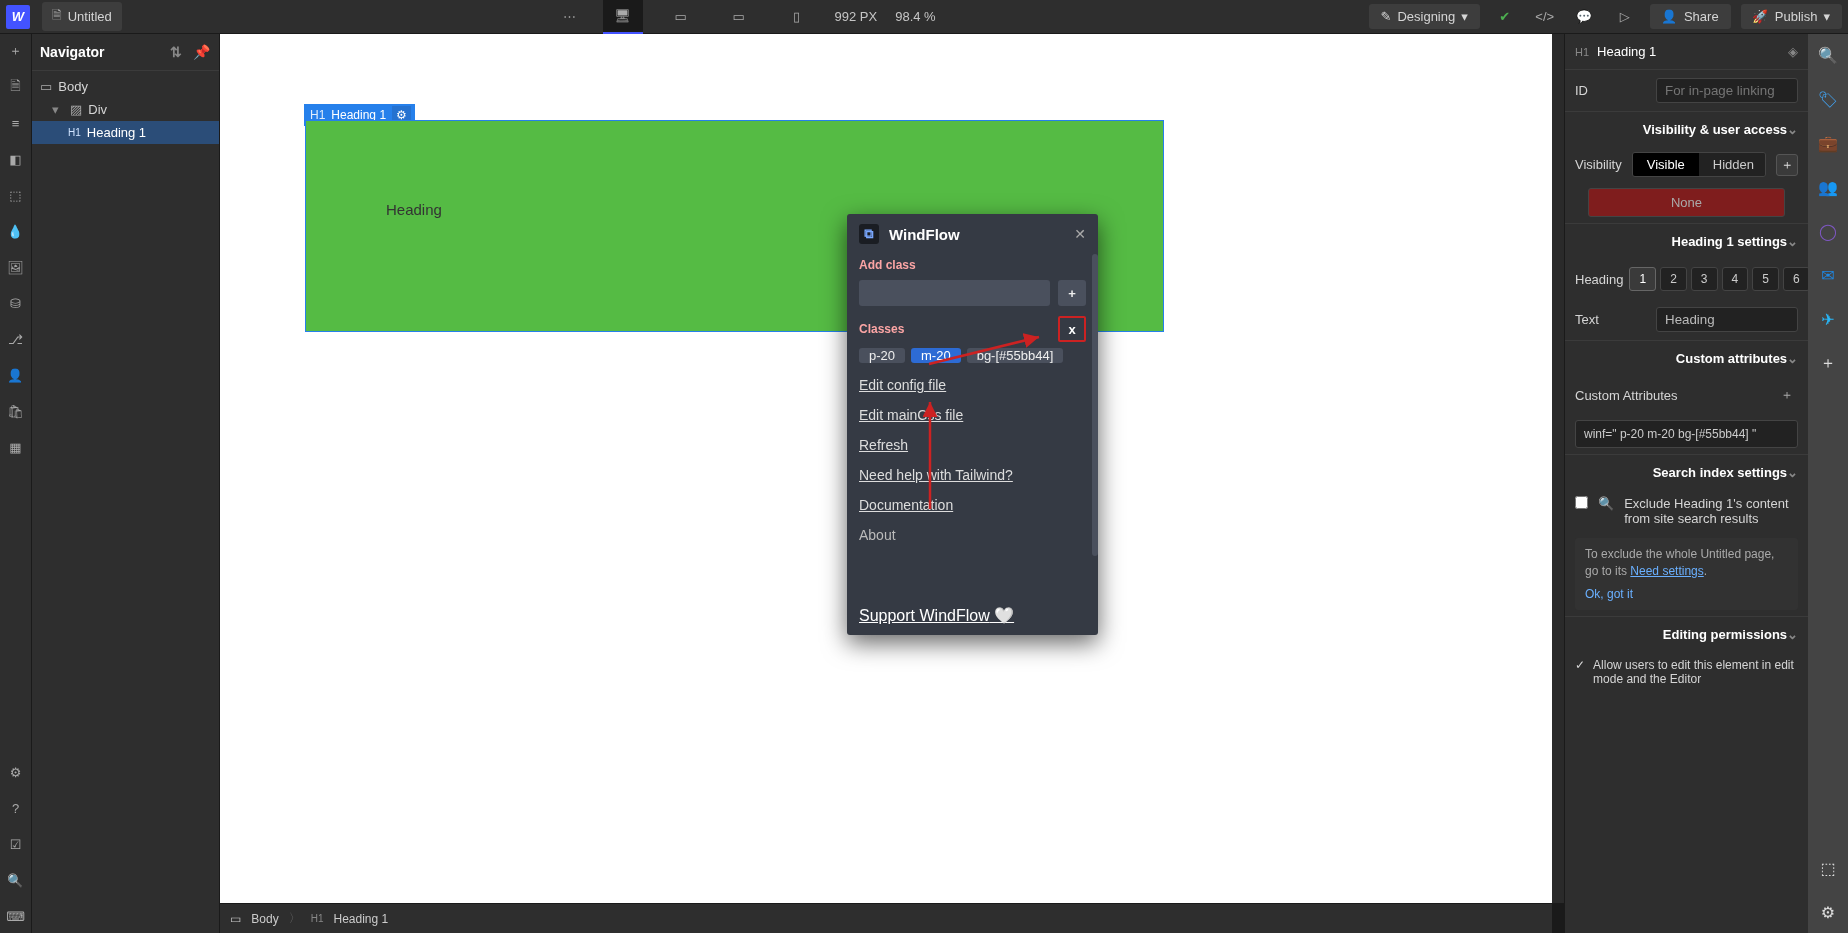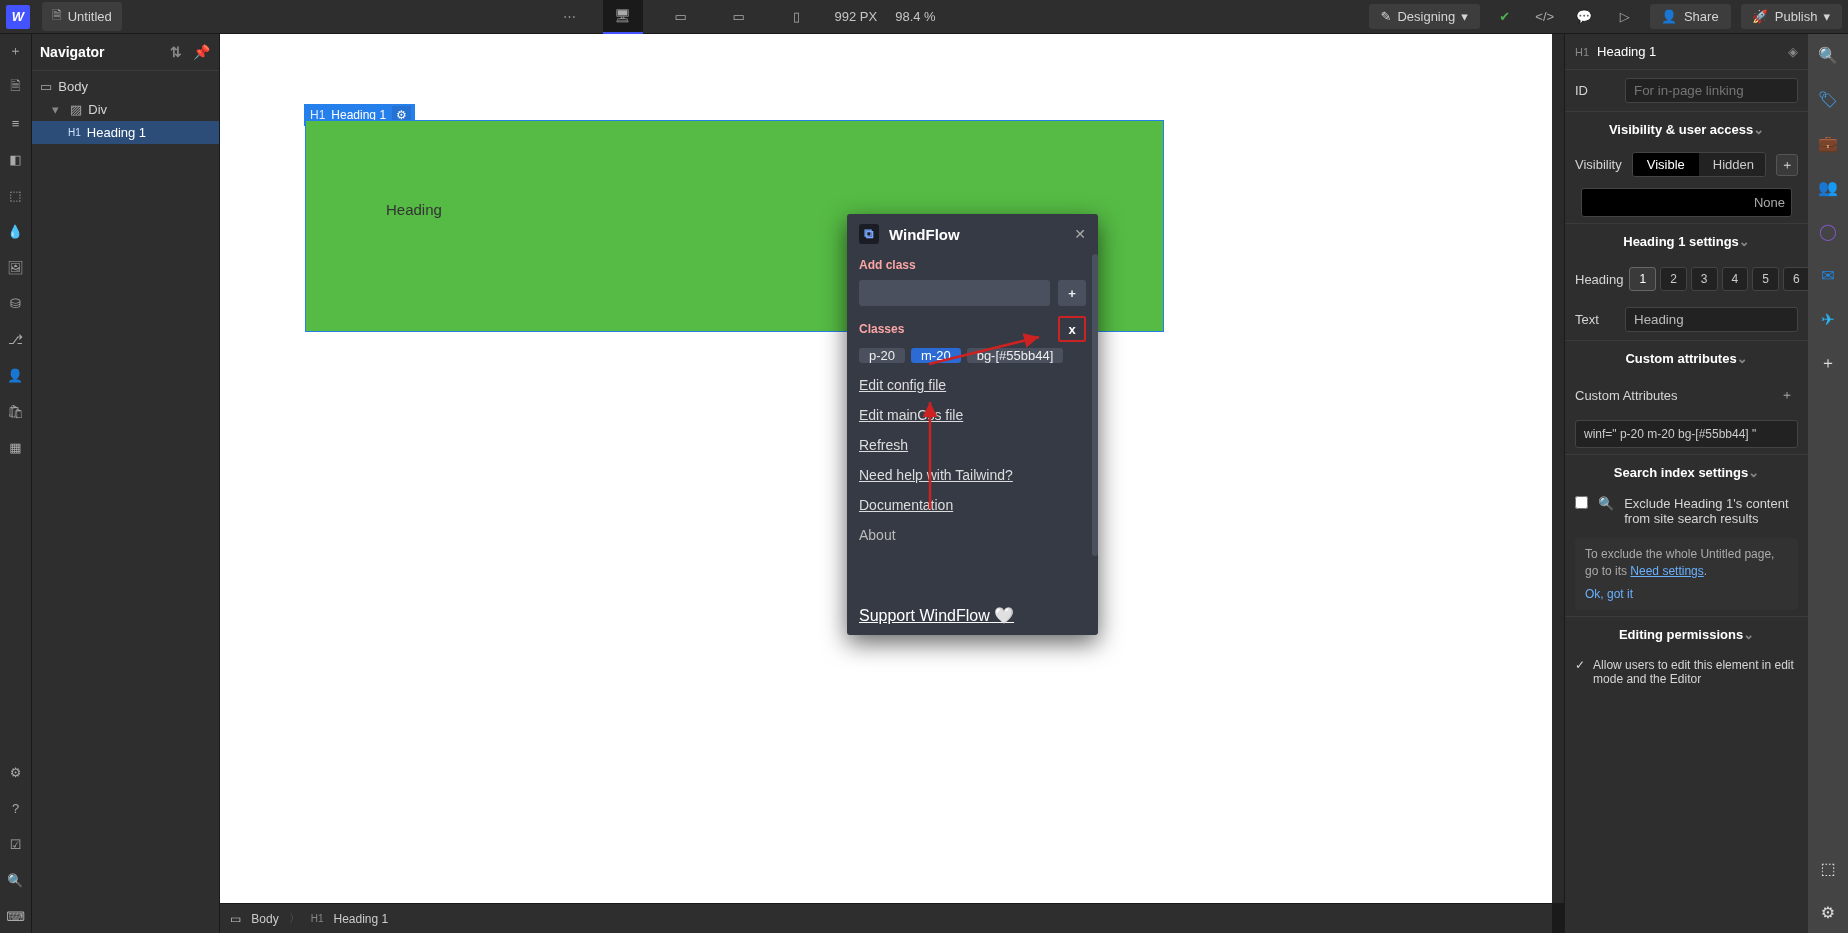--- a/index.html
+++ b/index.html
@@ -86,29 +86,29 @@
     color:#d5d5d5;
     font-size:13px;
   }
   .rp-head{padding:10px 10px;border-bottom:1px solid #3b3b3b;display:flex;align-items:center;justify-content:space-between}
   .rp-head .hlabel{display:flex;gap:8px;align-items:center}
   .rp-head .htag{color:#888;font-size:11px}
   .rp-tabs{display:flex;gap:16px;padding:8px 10px;border-bottom:1px solid #3b3b3b}
   .rp-tab{color:#aaa;cursor:pointer;padding-bottom:6px}
   .rp-tab.active{color:#fff;border-bottom:2px solid #fff;font-weight:bold}
   .rp-field{display:flex;align-items:center;justify-content:space-between;padding:8px 10px}
-  .rp-input{background:#222;border:1px solid #444;border-radius:3px;padding:4px 8px;color:#bbb;width:173px}
-  .rp-sec-head{font-weight:bold;color:#fff;padding:10px;border-top:1px solid #3b3b3b;display:flex;justify-content:center;align-items:center}
+  .rp-input{background:#222;border:1px solid #444;border-radius:3px;padding:4px 8px;color:#bbb;width:142px}
+  .rp-sec-head{font-weight:bold;color:#fff;padding:10px;border-top:1px solid #3b3b3b;display:flex;justify-content:flex-end;align-items:center}
   .chev{color:#888;cursor:pointer}
   .toggle-row{display:flex;align-items:center;gap:10px;padding:5px 10px}
   .toggle-group{display:flex;border:1px solid #444;border-radius:3px;overflow:hidden}
   .toggle-opt{padding:4px 14px;background:#222;color:#ccc;cursor:pointer}
   .toggle-opt.active{background:#000000;color:#fff}
   .plus-btn{background:#3a3a3a;border:1px solid #555;border-radius:3px;width:22px;height:22px;display:flex;align-items:center;justify-content:center;cursor:pointer;color:#ddd}
-  .none-row{margin:6px 16px;background:#000000;border:1px solid #444;border-radius:3px;text-align:right;padding:6px;color:#aaa}
+  .none-row{margin:6px 23px;background:#7f1d1d;border:1px solid #444;border-radius:3px;text-align:center;padding:6px;color:#aaa}
   .hnum-row{display:flex;gap:4px;margin-left:6px}
   .hnum{background:#222;border:1px solid #444;padding:4px 9px;border-radius:3px;color:#ccc;cursor:pointer;font-size:12px}
   .hnum.active{background:#3a3a3a;color:#fff;border-color:#666}
   .attr-box{margin:6px 10px;background:#222;border:1px solid #444;border-radius:3px;padding:6px 8px;color:#ccc;font-size:12px}
   .search-row{display:flex;gap:10px;padding:6px 10px;align-items:flex-start}
   .hint-box{margin:6px 10px;background:#323232;border-radius:3px;padding:8px 10px;color:#aaa;font-size:12px;line-height:1.4}
   .hint-box a{color:#6ab0ff;text-decoration:underline;cursor:pointer}
   .okgot{color:#6ab0ff;margin-top:6px;cursor:pointer}
   .perm-row{display:flex;gap:8px;padding:6px 10px;align-items:flex-start;font-size:12px}
 

